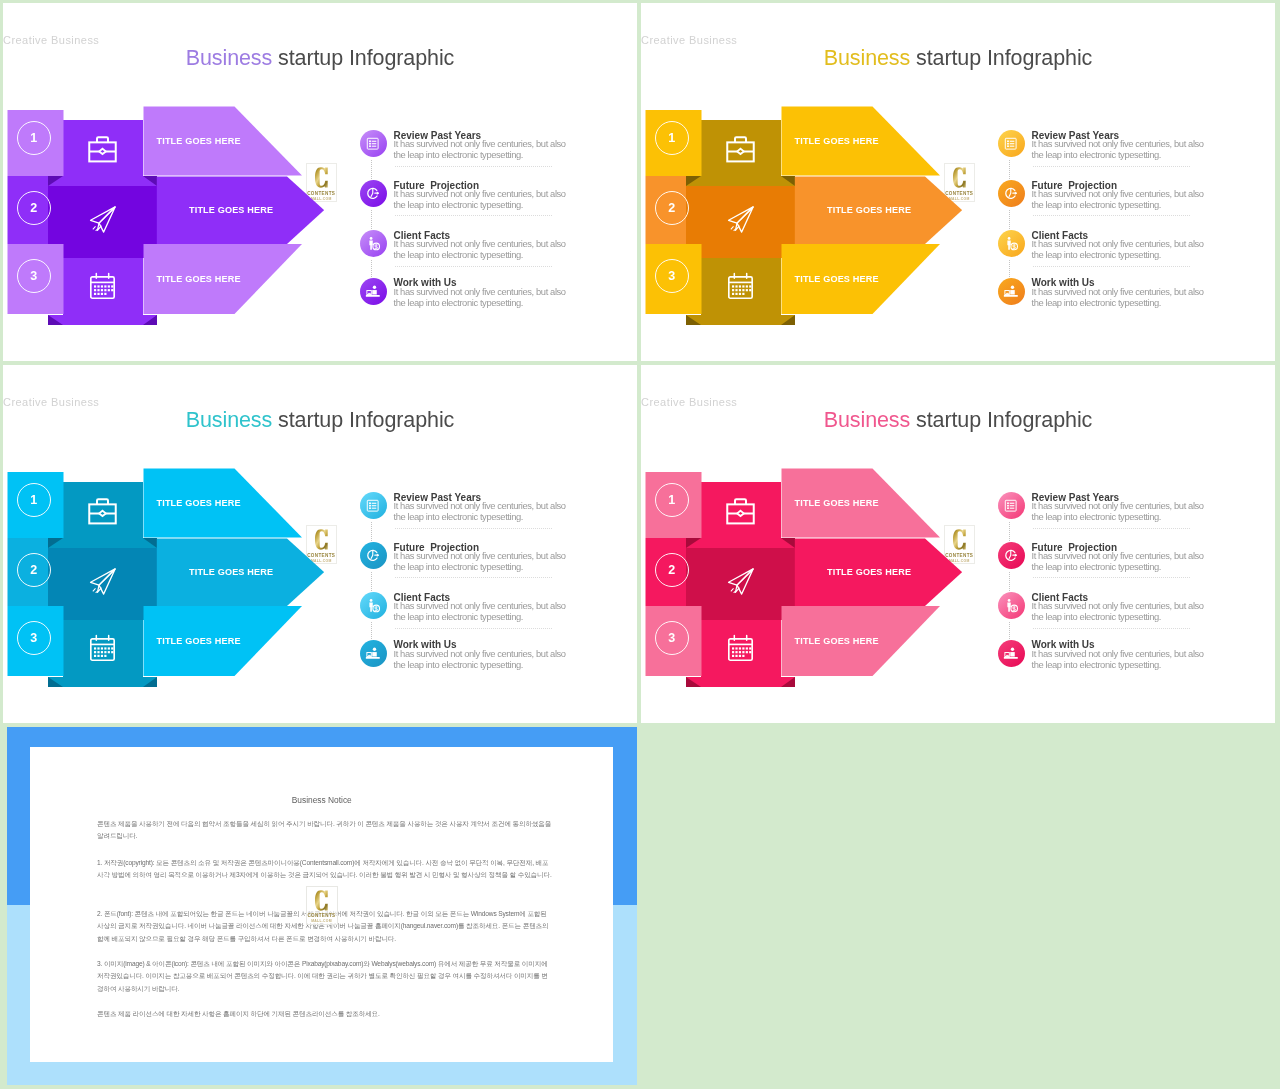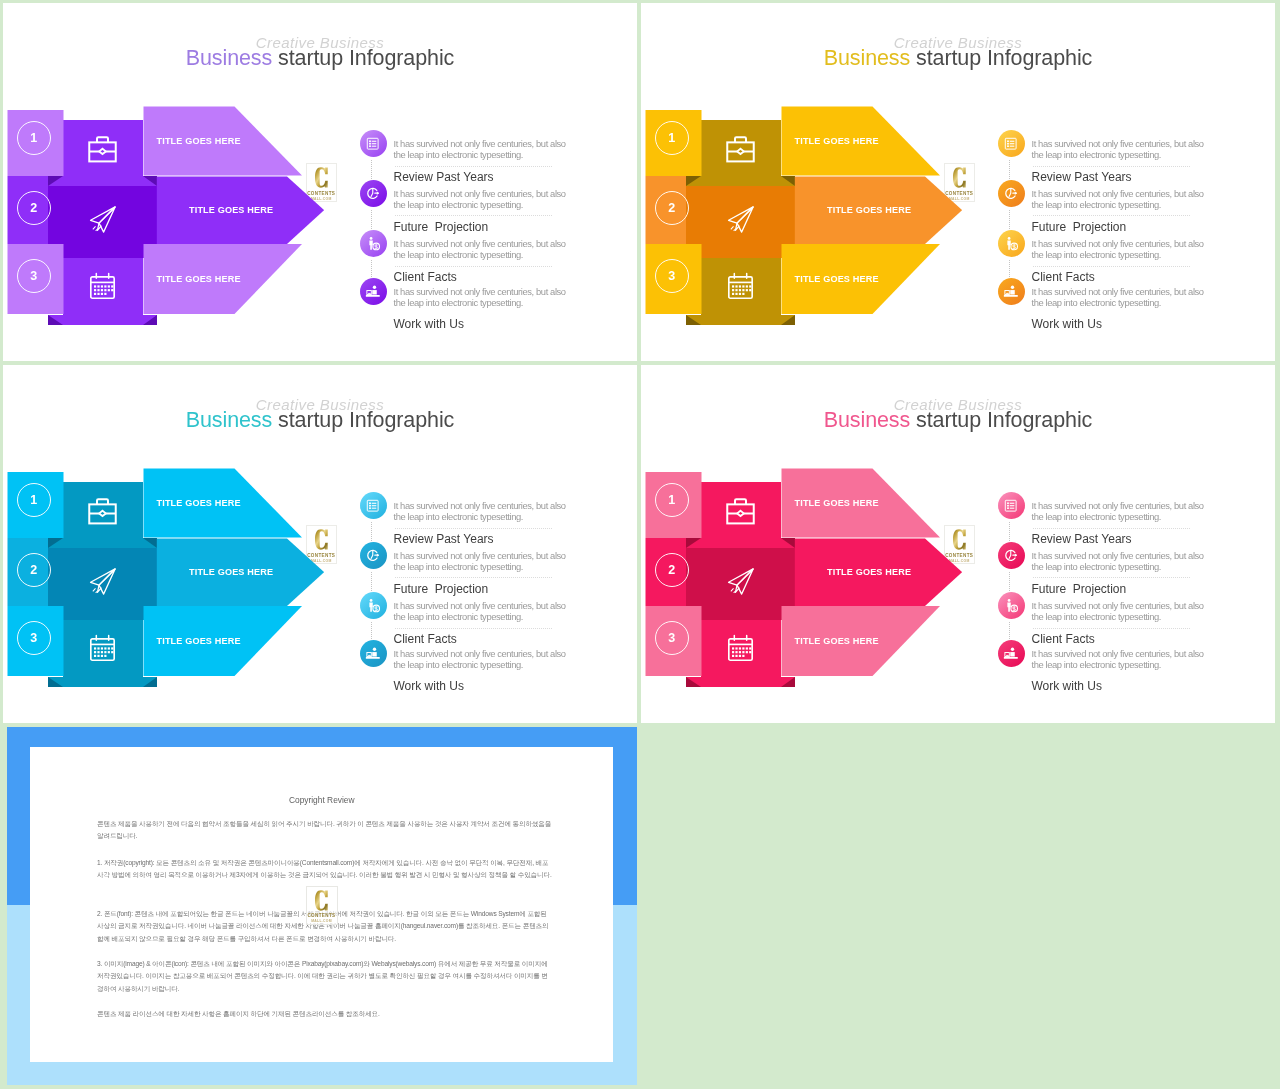--- a/index.html
+++ b/index.html
@@ -1,31 +1,31 @@
 <!DOCTYPE html>
 <html><head>
 <meta charset="utf-8">
 <style>
   html,body{margin:0;padding:0;}
   body{width:1280px;height:1089px;background:#d3eacd;font-family:"Liberation Sans",sans-serif;overflow:hidden;}
   .grid{position:relative;width:1280px;height:1089px;}
   .slide{position:absolute;background:#fff;overflow:hidden;}
 
   
-  .kicker{position:absolute;left:0;top:31px;width:100%;text-align:center;font-size:15px;color:#d2d2d2;letter-spacing:.45px;font-weight:400;font-style:italic;}
+  .kicker{position:absolute;left:0;top:31px;width:100%;font-size:11px;color:#d2d2d2;letter-spacing:.45px;font-weight:400;}
   .htitle{position:absolute;left:0;top:43px;width:100%;text-align:center;font-size:21.5px;color:#4b4b4b;font-weight:400;letter-spacing:-.1px;white-space:nowrap;}
 
   
   .ncir{position:absolute;box-sizing:border-box;border-radius:50%;border:1.5px solid rgba(255,255,255,.92);display:flex;align-items:center;justify-content:center;color:#fff;font-size:12.5px;font-weight:700;font-family:"Liberation Sans",sans-serif;}
   .ttl{position:absolute;color:#fff;font-weight:700;font-size:9.1px;letter-spacing:.15px;white-space:nowrap;}
   .svgwrap{position:absolute;left:0;top:0;width:100%;height:100%;pointer-events:none;}
 
   
   .bicon{position:absolute;border-radius:50%;}
-  .bhead{position:absolute;font-size:12px;font-weight:400;color:#3d3d3d;letter-spacing:0px;white-space:pre;margin-top:40px;}
+  .bhead{position:absolute;font-size:10px;font-weight:700;color:#3d3d3d;letter-spacing:0px;white-space:pre;}
   .bbody{position:absolute;font-size:9.4px;color:#9a9a9a;line-height:11px;width:180px;letter-spacing:-.4px;}
   .vdot{position:absolute;width:0;border-left:1px dotted #c4c4c4;}
   .hsep{position:absolute;height:0;border-top:1px dotted #dcdcdc;}
 
   
   .wm{position:absolute;box-sizing:border-box;background:rgba(255,255,255,.95);border:1px solid #ecece8;}
   .wmc{position:absolute;left:0;width:100%;text-align:center;font-family:"DejaVu Serif",serif;font-weight:700;color:#b5942f;}
   .wml{position:absolute;left:0;width:100%;text-align:center;font-family:"Liberation Sans",sans-serif;font-weight:700;color:#9a8740;}
 
   
@@ -573,21 +573,21 @@
 <rect x="2.9" y="11.6" width="6.8" height="6.2" stroke="#fff" stroke-width="1.5" fill="none"></rect>
 <path d="M4.3 17.1l1.9-2.6 1.5 1.8 1.1-1.3v2.6z" fill="#fff"></path>
 <rect x="1.3" y="18.4" width="21.4" height="2.8" rx=".4" fill="#fff"></rect>
         </svg>
       </div>
   <div class="bhead" style="left:390.5px;top:274.0px">Work with Us</div>
   <div class="bbody" style="left:390.5px;top:282.5px">It has survived not only five centuries, but also the leap into electronic typesetting.</div>
 </div>
 <div class="slide" style="left:7px;top:727px;width:629.5px;height:358px;background:linear-gradient(to bottom,#459df5 0,#459df5 177.5px,#ade0fc 177.5px,#ade0fc 100%)">
   <div class="cppaper" style="left:23px;top:20px;width:583px;height:315px"></div>
-  <div class="cpsub" style="top:68px">Copyright Review</div>
+  <div class="cpsub" style="top:68px">Business Notice</div>
   <div class="cppar" style="left:90px;top:91px;width:456px">콘텐츠 제품을 사용하기 전에 다음의 협약서 조항들을 세심히 읽어 주시기 바랍니다. 귀하가 이 콘텐츠 제품을 사용하는 것은 사용자 계약서 조건에 동의하셨음을 알려드립니다.</div>
   <div class="cppar" style="left:90px;top:129.5px;width:456px">1. 저작권(copyright): 모든 콘텐츠의 소유 및 저작권은 콘텐츠마이니아용(Contentsmall.com)에 저작자에게 있습니다. 사전 승낙 없이 무단적 이복, 무단전재, 배포 사각 방법에 의하여 영리 목적으로 이용하거나 제3자에게 이용하는 것은 금지되어 있습니다. 이러한 불법 행위 발견 시 민형사 및 형사상의 정책을 할 수있습니다.</div>
   <div class="cppar" style="left:90px;top:181px;width:456px">2. 폰트(font): 콘텐츠 내에 포함되어있는 한글 폰트는 네이버 나눔글꼴의 서체로 네이버에 저작권이 있습니다. 한글 이외 모든 폰트는 Windows System에 포함된 사상의 금지로 저작권있습니다. 네이버 나눔글꼴 라이선스에 대한 자세한 사항은 네이버 나눔글꼴 홈페이지(hangeul.naver.com)를 참조하세요. 폰트는 콘텐츠의 함께 배포되지 않으므로 필요할 경우 해당 폰트를 구입하셔서 다른 폰트로 변경하여 사용하시기 바랍니다.</div>
   <div class="cppar" style="left:90px;top:231px;width:456px">3. 이미지(image) &amp; 아이콘(icon): 콘텐츠 내에 포함된 이미지와 아이콘은 Pixabay(pixabay.com)와 Webalys(webalys.com) 유에서 제공한 무료 저작물로 이미지에 저작권있습니다. 이미지는 참고용으로 배포되어 콘텐츠의 수정합니다. 이에 대한 권리는 귀하가 별도로 확인하신 필요할 경우 여시를 수정하셔서다 이미지를 변경하여 사용하시기 바랍니다.</div>
   <div class="cppar" style="left:90px;top:280.5px;width:456px">콘텐츠 제품 라이선스에 대한 자세한 사항은 홈페이지 하단에 기재된 콘텐츠라이선스를 참조하세요.</div>
   <div class="wm" style="left:298.5px;top:158.5px;width:32px;height:39px;background:rgba(255,255,255,.55);border:1px solid #e8e8e4">
     <div class="wmc" style="top:3px;height:21px">
           <svg width="13" height="21" viewBox="0 0 26 42" style="display:block;margin:0 auto">
 <defs>
               <linearGradient id="gC" x1="0" y1="0" x2="1" y2="1">

